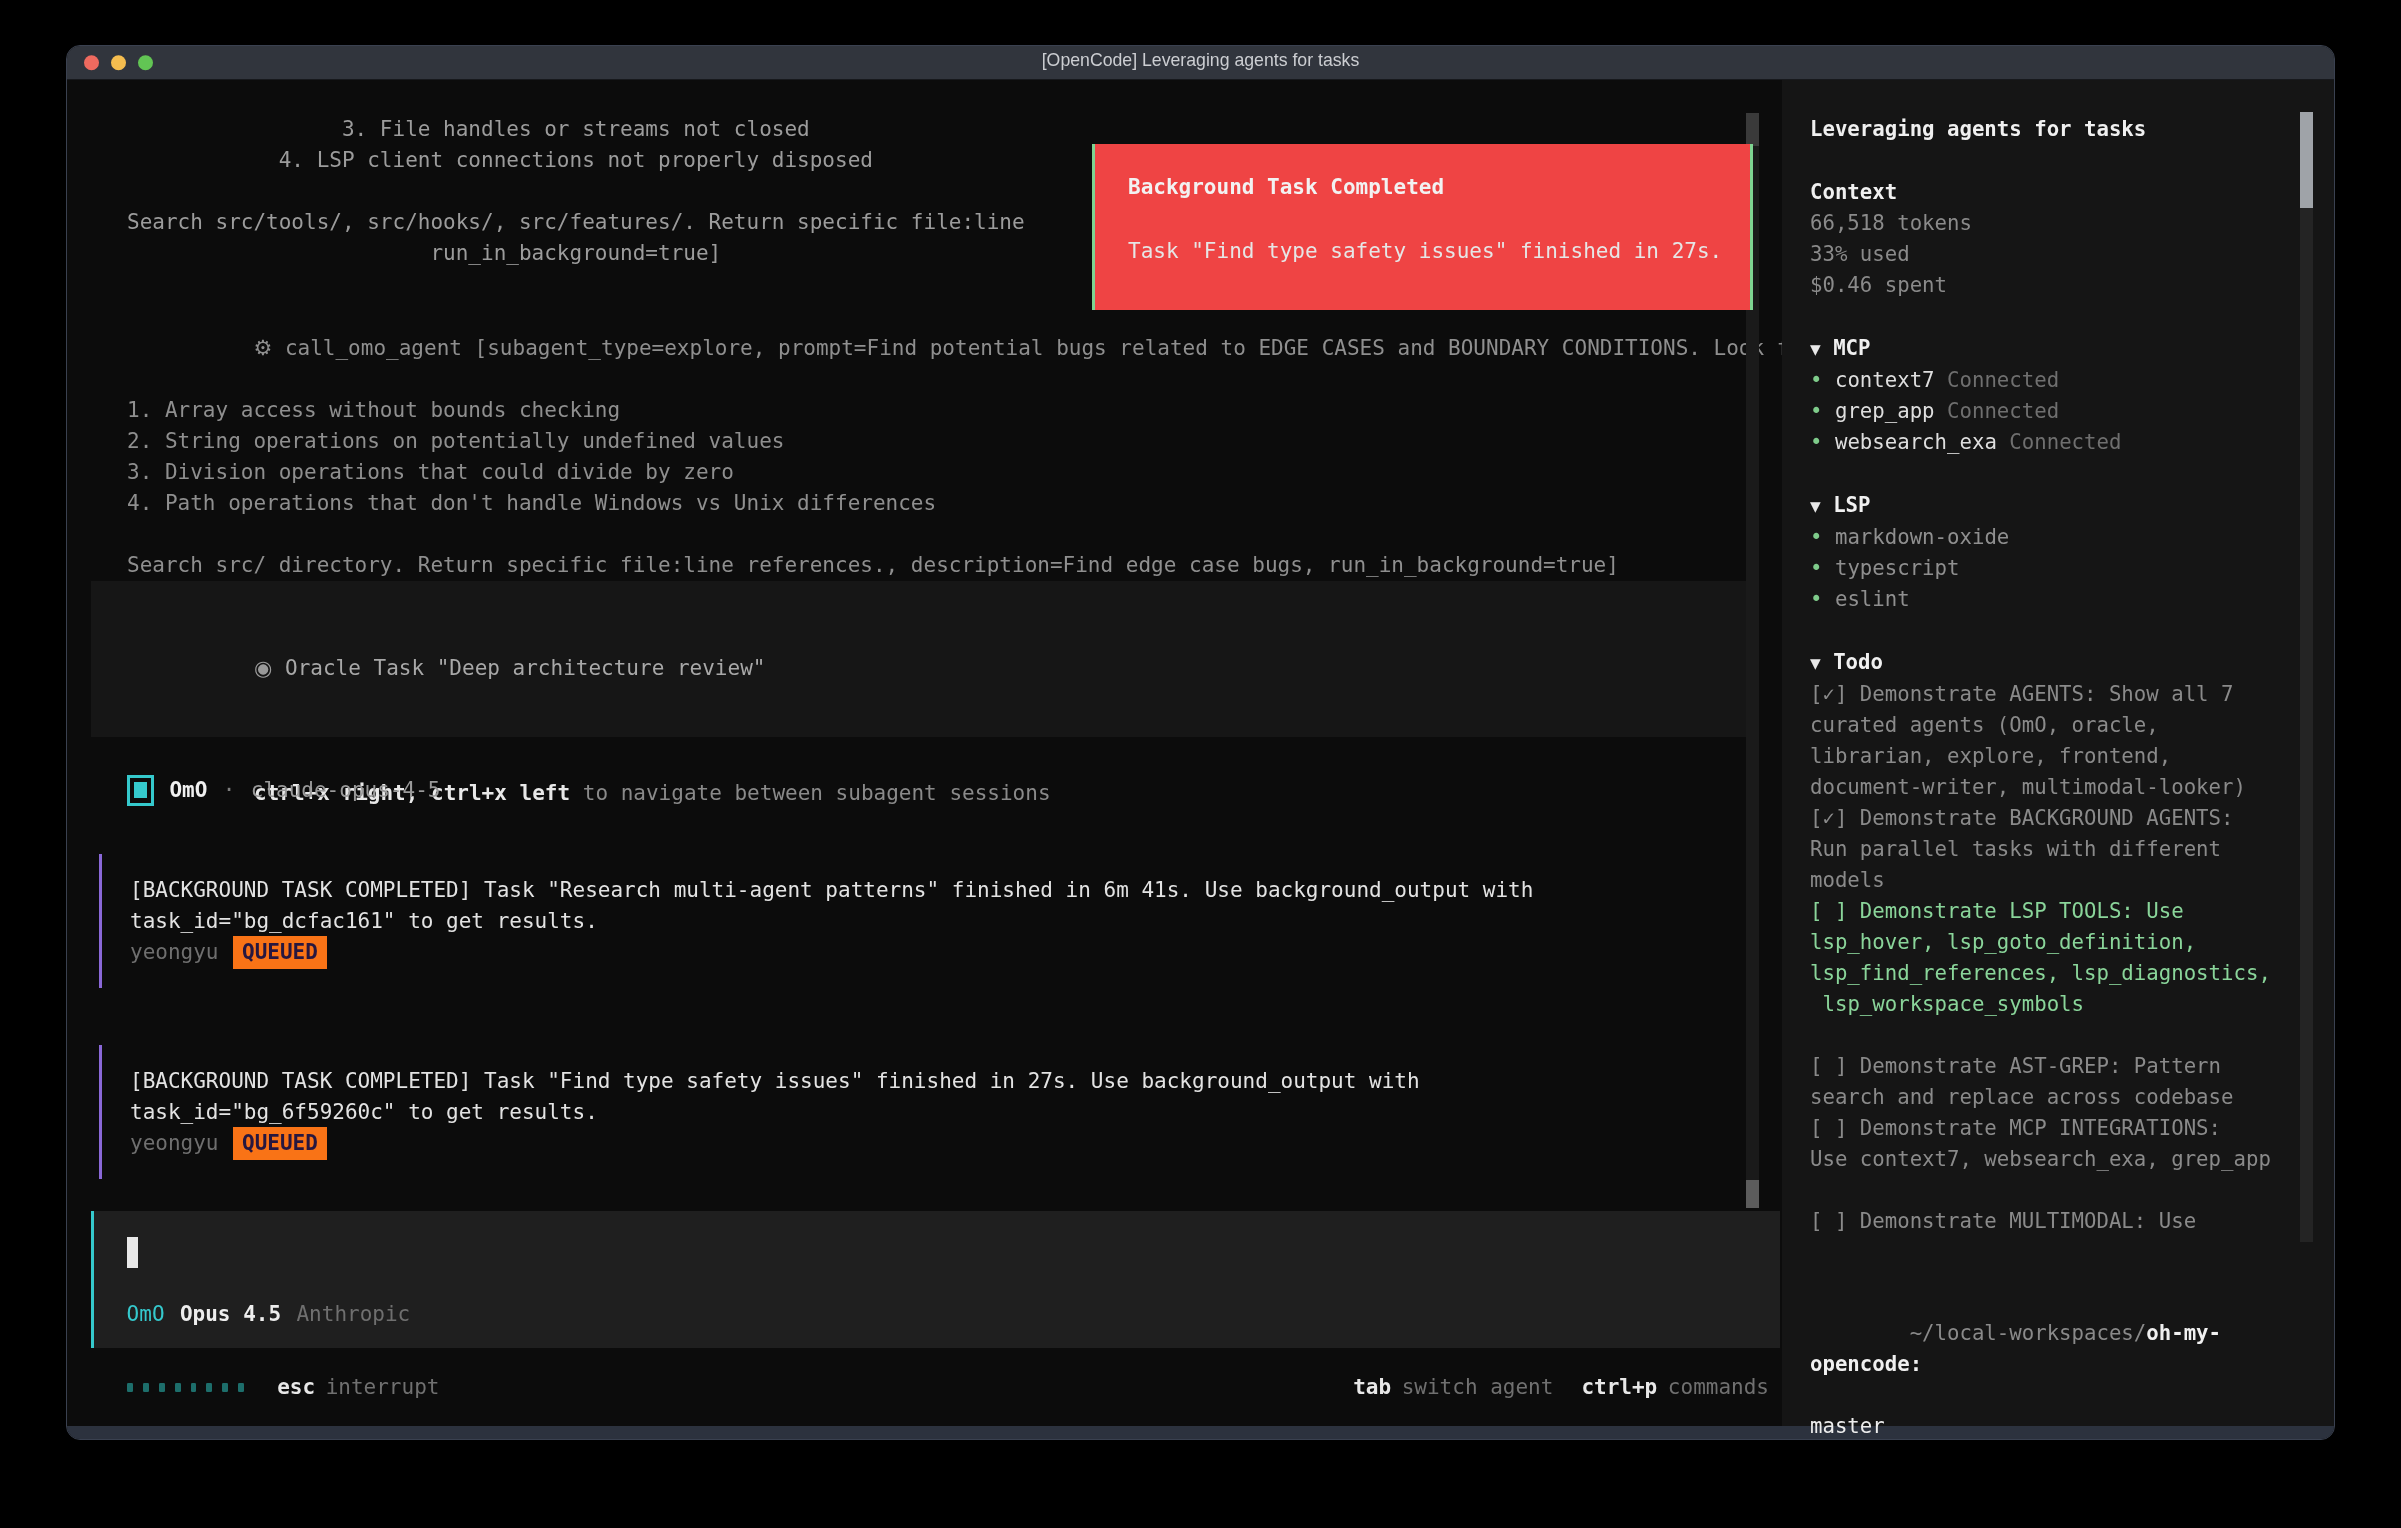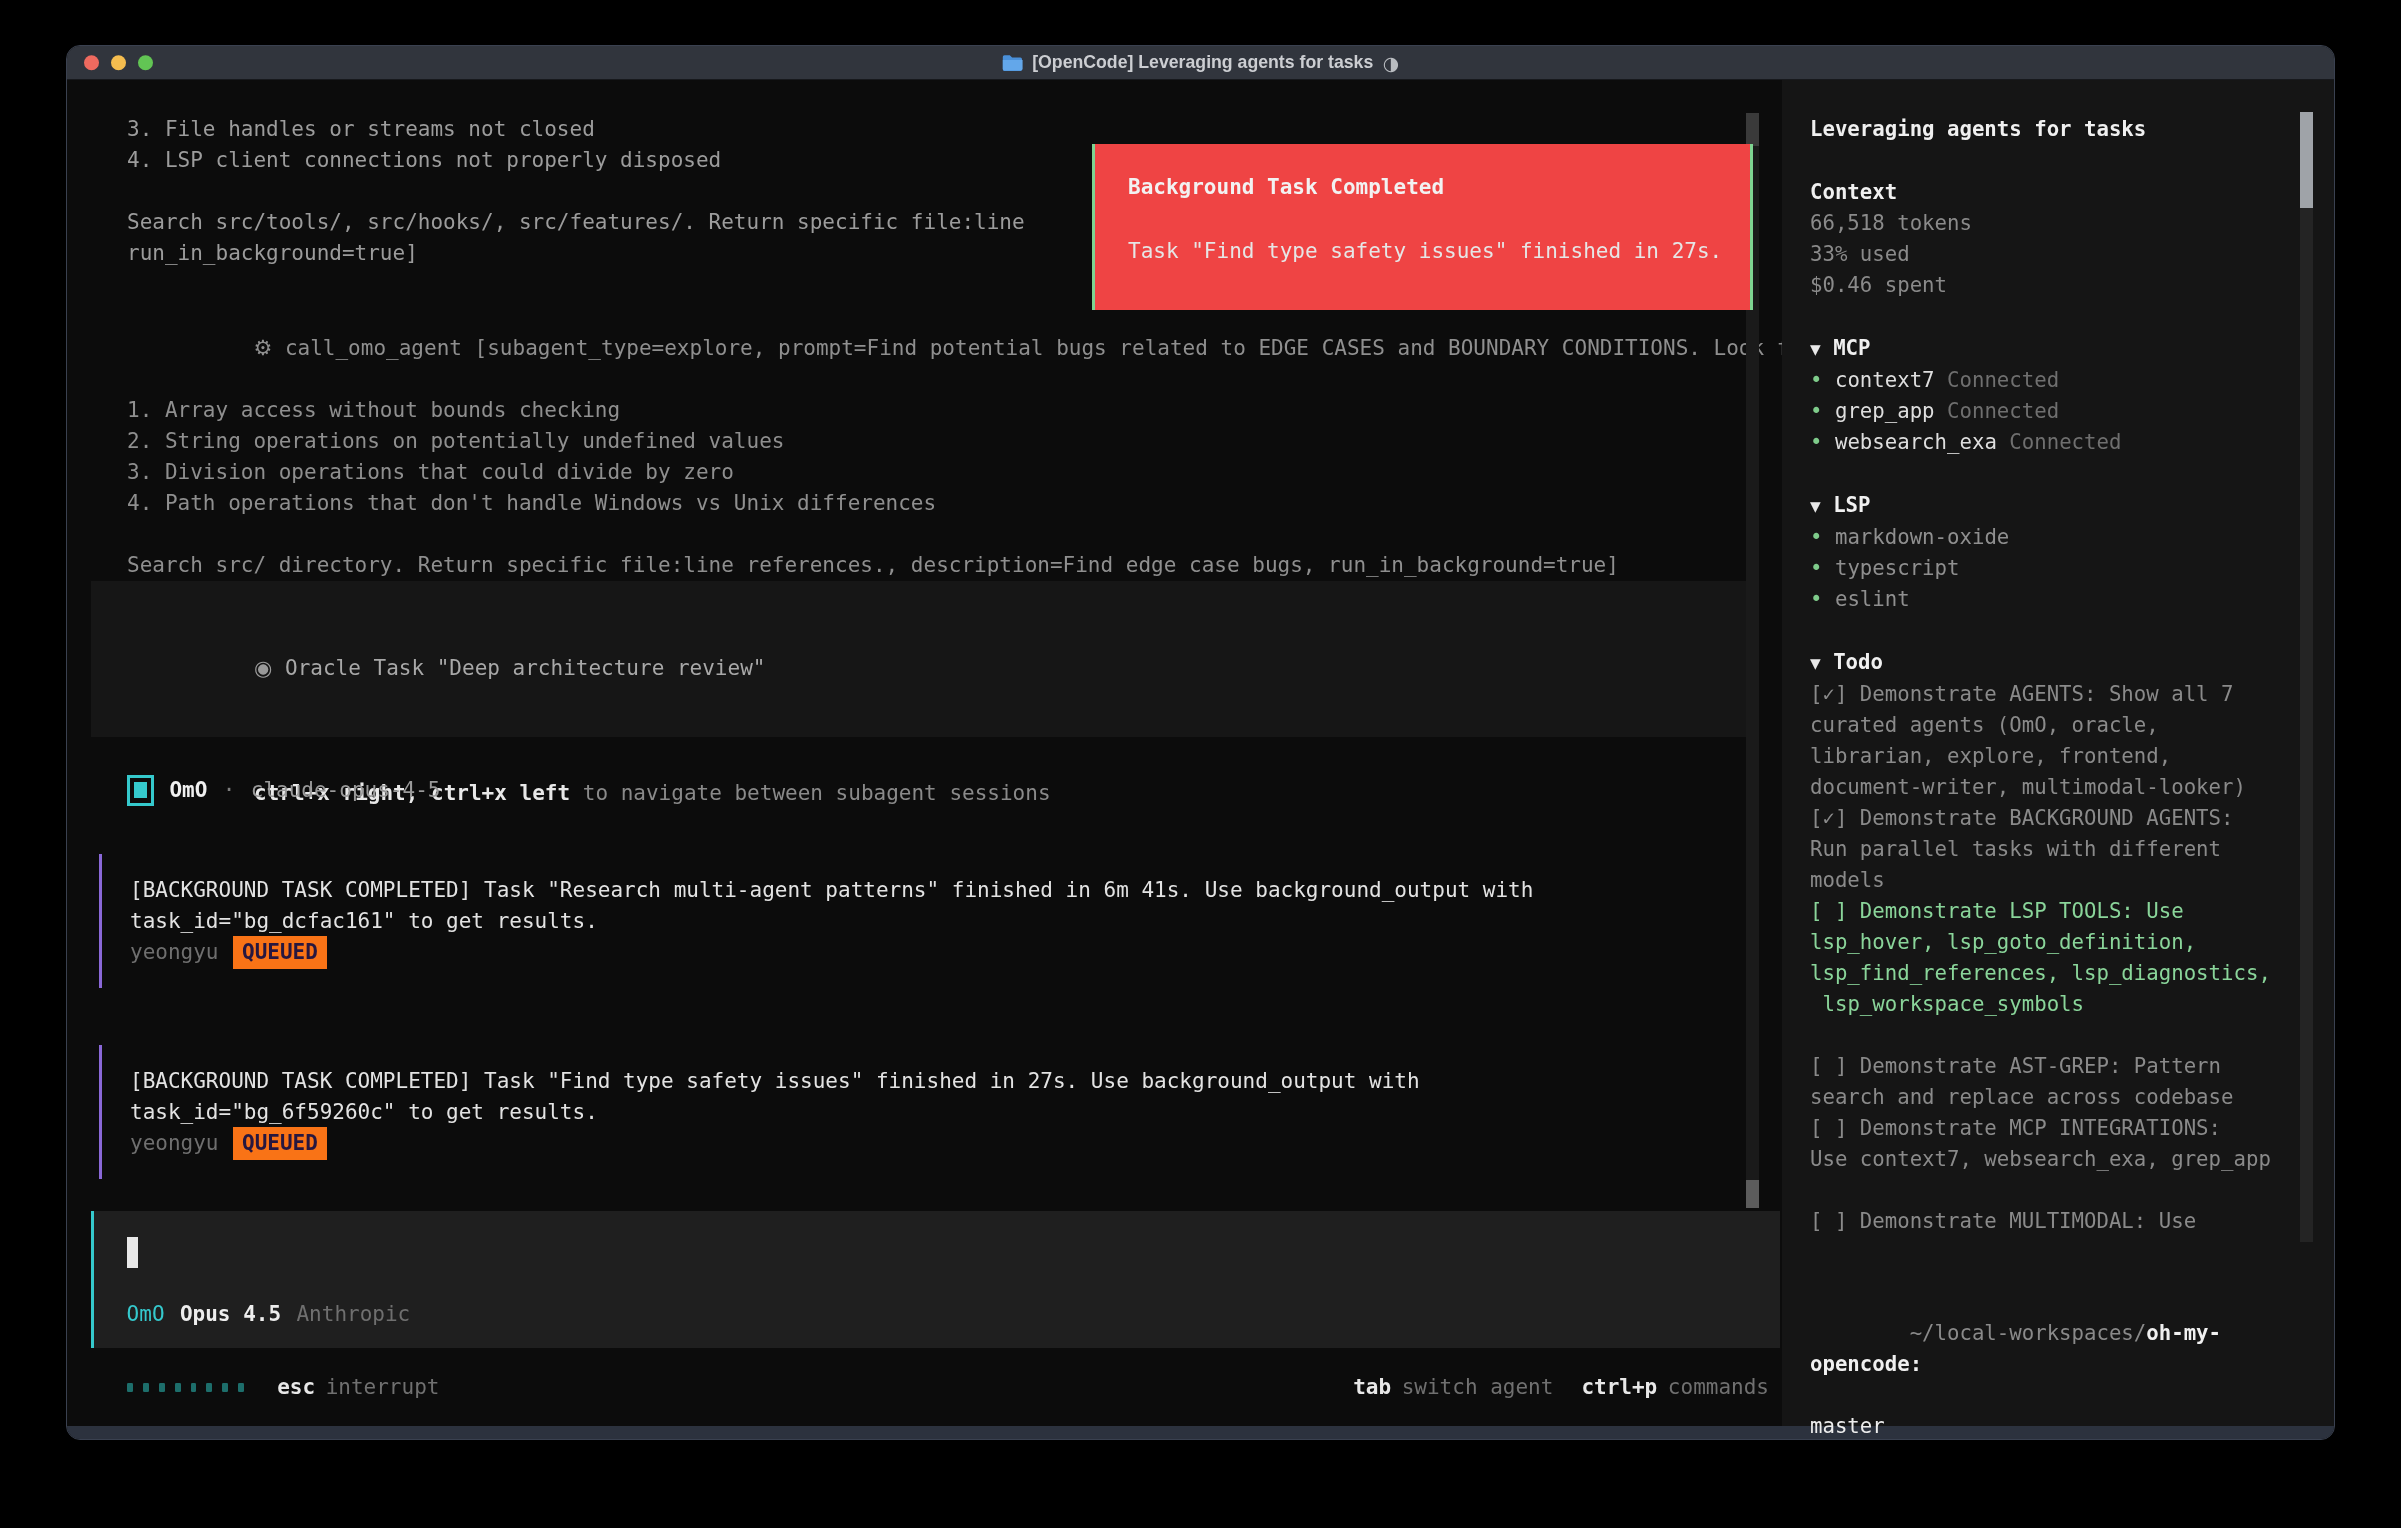--- a/index.html
+++ b/index.html
@@ -7,29 +7,29 @@
     font-family:"DejaVu Sans Mono", monospace; }
   .window { position:absolute; left:66px; top:45px; width:2269px; height:1395px;
     border-radius:14px; background:#0c0c0c; border:1.2px solid #3a4150;
     overflow:hidden; display:flex; flex-direction:column; }
   
   .titlebar { height:34px; flex:none; background:#31353d; border-bottom:1.2px solid #17191d; position:relative; }
   .lights { position:absolute; left:16.5px; top:50%; transform:translateY(-50%); display:flex; gap:11.8px; }
   .light { width:15.4px; height:15.4px; border-radius:50%; border:none; }
   .light.red{background:#ee6a5f;} .light.yellow{background:#f5bd4f;} .light.green{background:#62c554;}
   .titletext { position:absolute; left:50%; top:50%; transform:translate(-50%,-50%);
-    display:flex; align-items:center; gap:9.5px; font-family:"Liberation Sans",sans-serif;
-    font-weight:bold; font-size:17.7px; color:#ccced2; white-space:nowrap; }
+    display:flex; gap:9.5px; font-family:"Liberation Sans",sans-serif;
+    font-weight:normal; font-size:17.7px; color:#ccced2; white-space:nowrap;flex-direction:column; }
   .activity-glyph { font-family:"DejaVu Sans",sans-serif; font-size:19px; color:#b9bcc0; }
   
   .body-row { flex:1; display:flex; min-height:0; }
   .main { position:relative; flex:1; background:#0c0c0c; overflow:hidden;
     font-size:21px; line-height:31px; }
   .tline { white-space:pre; min-height:31px; }
-  .scrollback { position:absolute; left:60px; top:34px; color:#9c9c9c; }
+  .scrollback { position:absolute; left:60px; top:34px; color:#9c9c9c;text-align:center; }
   
   .toast { position:absolute; left:1025px; top:64px; width:661px; height:166px;
     background:#ef4444; border-left:3px solid #7ed491; border-right:3px solid #7ed491;
     padding:28px 0 0 33px; z-index:3; }
   .toast-title { font-weight:bold; color:#f2f2f2; white-space:pre; }
   .toast-body  { color:#e6e6e6; margin-top:33px; white-space:pre; }
   
   .toolcall { position:absolute; left:60px; top:222px; color:#8f8f8f; }
   .gear { color:#8f8f8f; font-family:"DejaVu Sans",sans-serif; }
   

